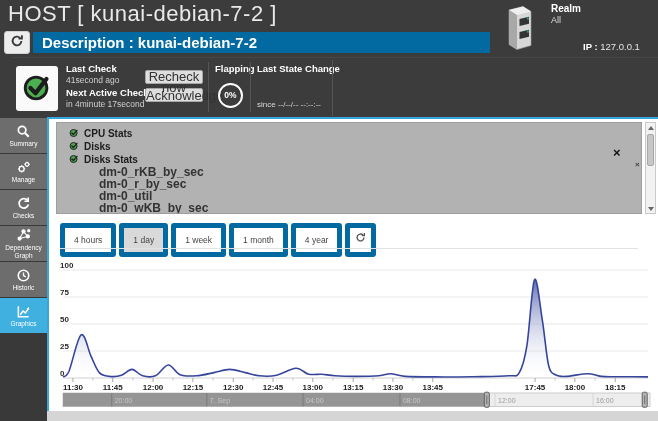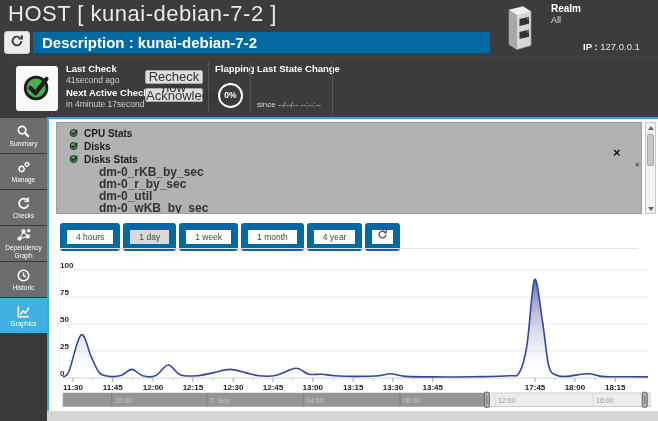--- a/index.html
+++ b/index.html
@@ -51,21 +51,21 @@
 
   .panel-scrollbar{position:absolute;left:596px;top:3px;width:11px;height:92px;background:#f2f2f2;border:1px solid #c9c9c9;}
   .sb-arrow{position:absolute;left:0;width:9px;height:9px;display:flex;align-items:center;justify-content:center;cursor:pointer;}
   .sb-arrow.up{top:0;}
   .sb-arrow.down{bottom:0;}
   .tri-up{width:0;height:0;border-left:3px solid transparent;border-right:3px solid transparent;border-bottom:4px solid #666;}
   .tri-down{width:0;height:0;border-left:3px solid transparent;border-right:3px solid transparent;border-top:4px solid #666;}
   .sb-thumb{position:absolute;left:1px;top:11px;width:7px;height:32px;background:#c7c7c7;border:1px solid #a8a8a8;border-radius:2px;cursor:pointer;}
 
   .range-toolbar{position:absolute;left:11px;top:104px;display:flex;gap:3px;}
-  .range-btn{height:28px;padding:0 9px;background:#fff;border:7px solid #0369a1;border-radius:3px;font-size:8.5px;color:#444;cursor:pointer;line-height:15px;}
+  .range-btn{height:34px;padding:0 9px;background:#fff;border:5px solid #0369a1;border-radius:3px;font-size:8.5px;color:#444;cursor:pointer;line-height:15px;}
   .range-btn.active{background:#d9d9d9;}
   .range-btn.refresh{padding:0 5px;display:flex;align-items:center;}
   .toolbar-rule{position:absolute;left:11px;top:129px;width:578px;height:1px;background:#e2e2e2;}
 
   .chart-wrap{position:absolute;left:0;top:133px;width:605px;height:157px;}
 </style>
 </head>
 <body>
 
 <div class="page">

